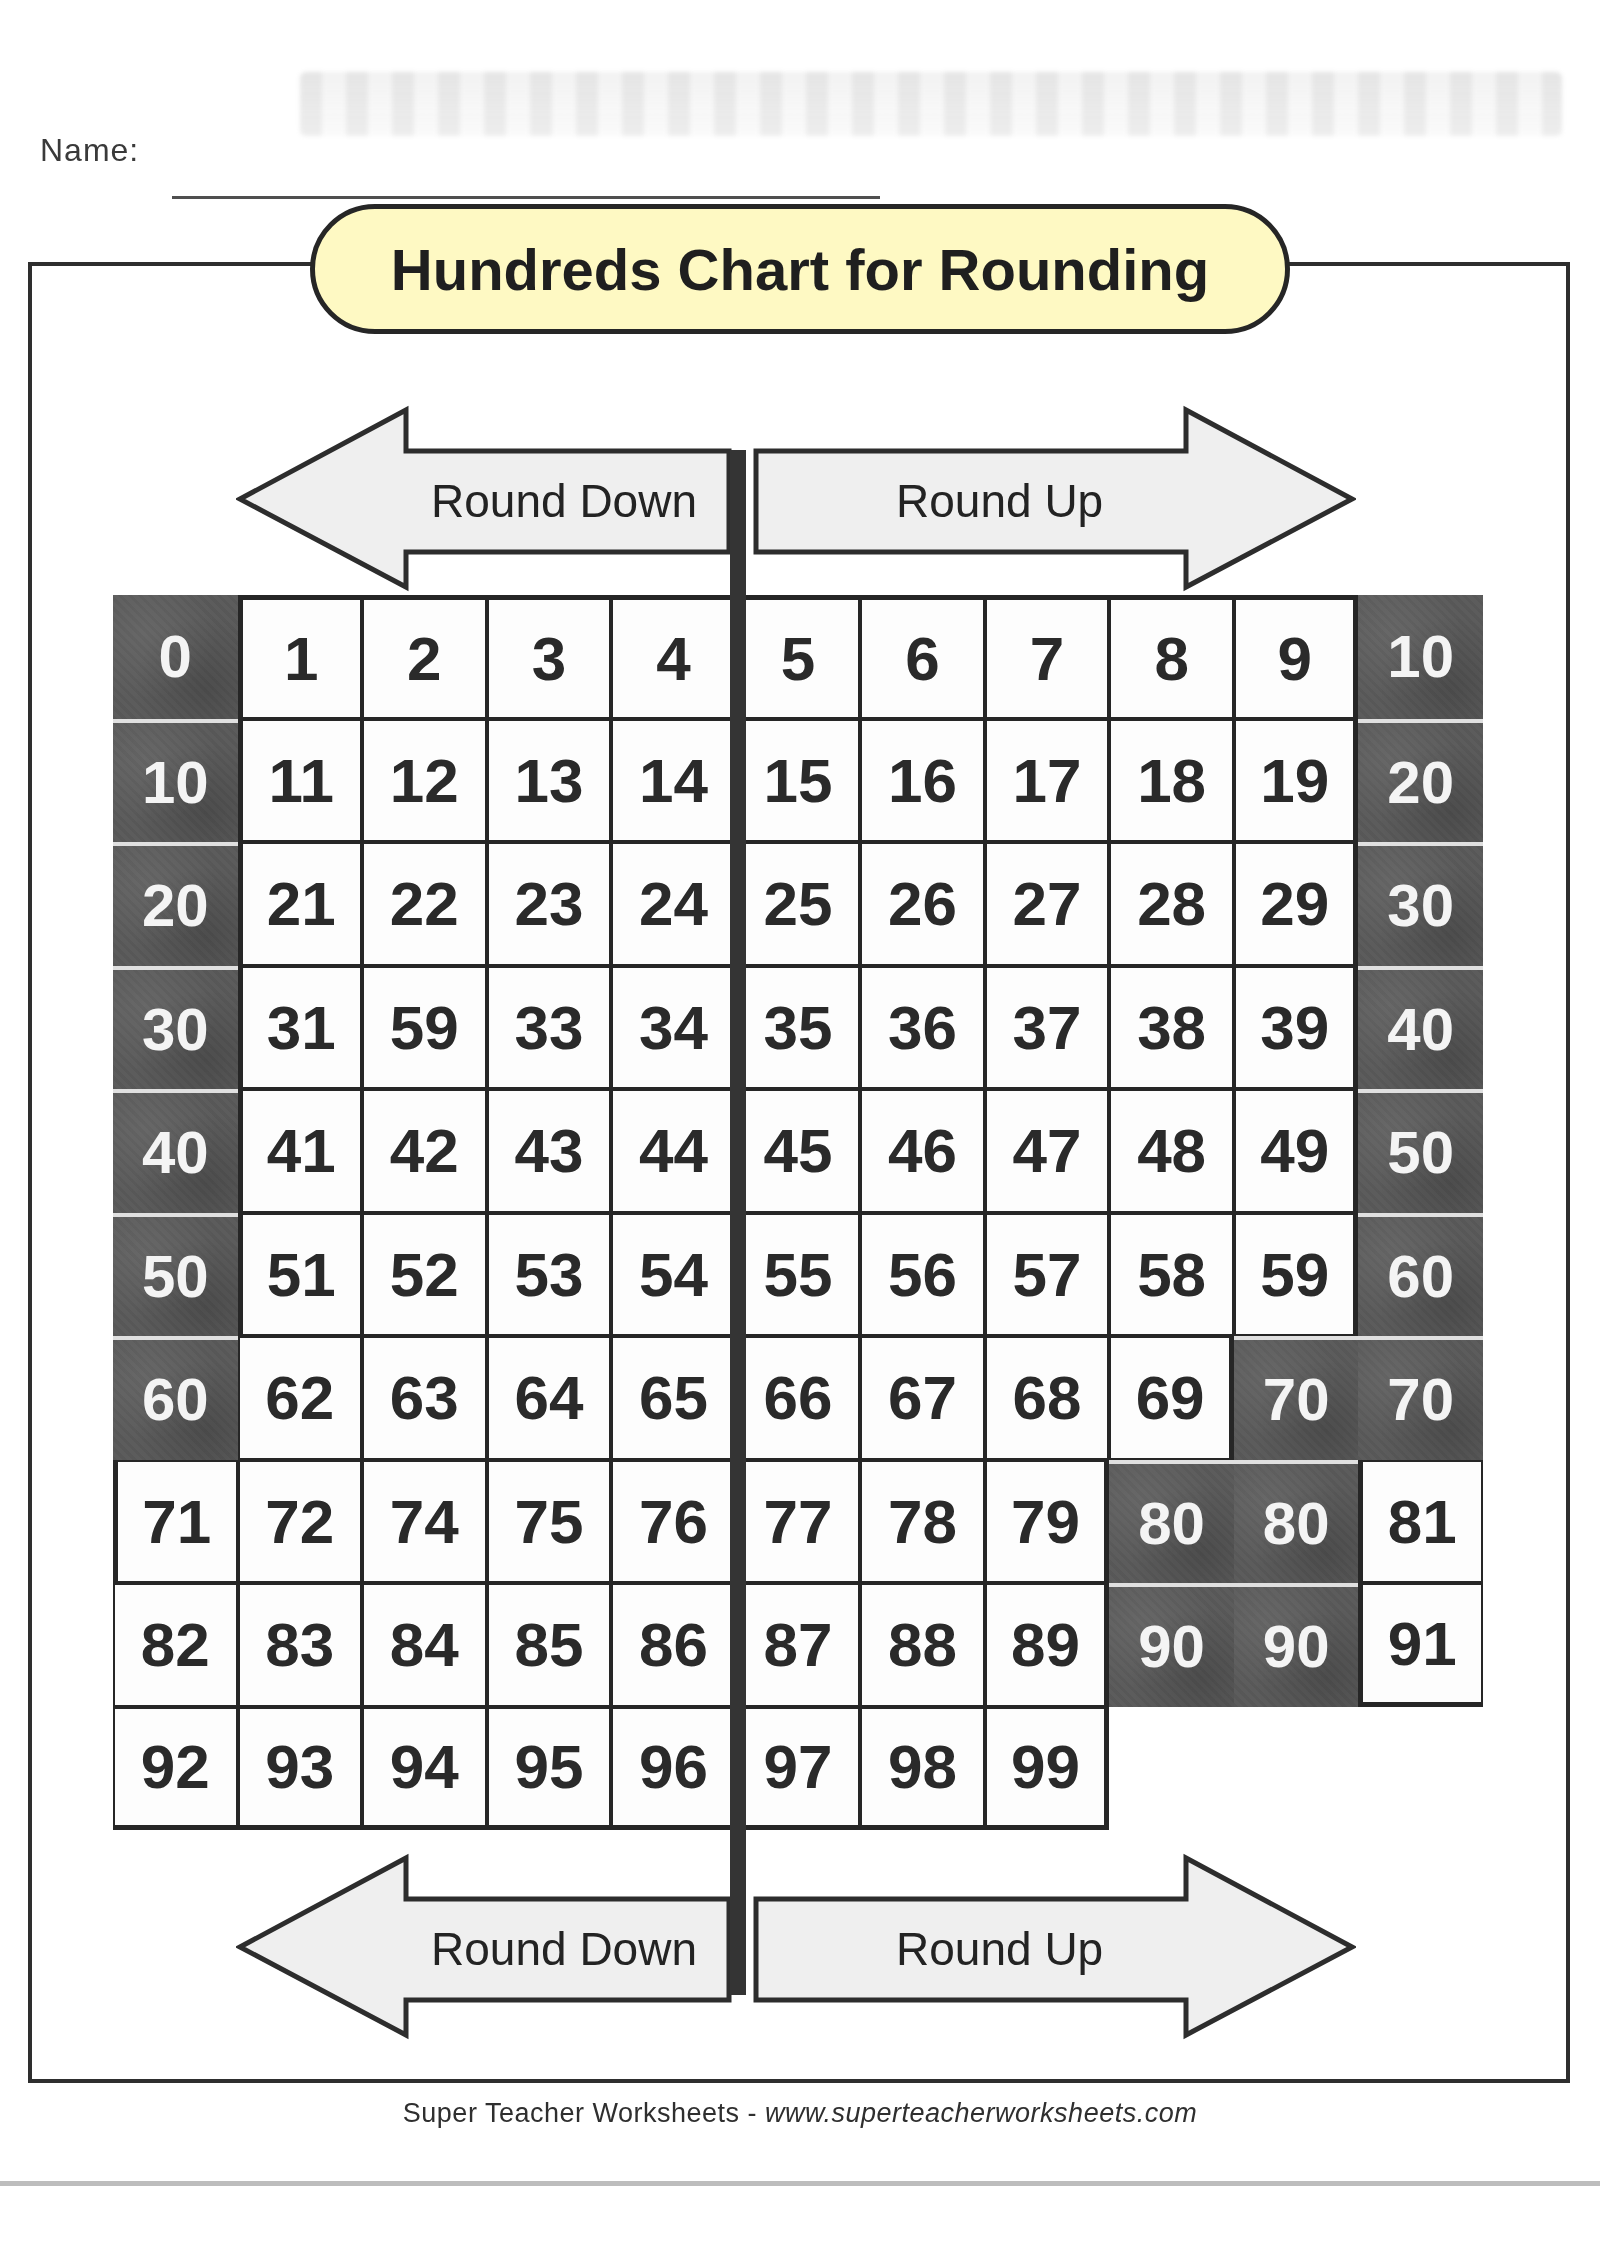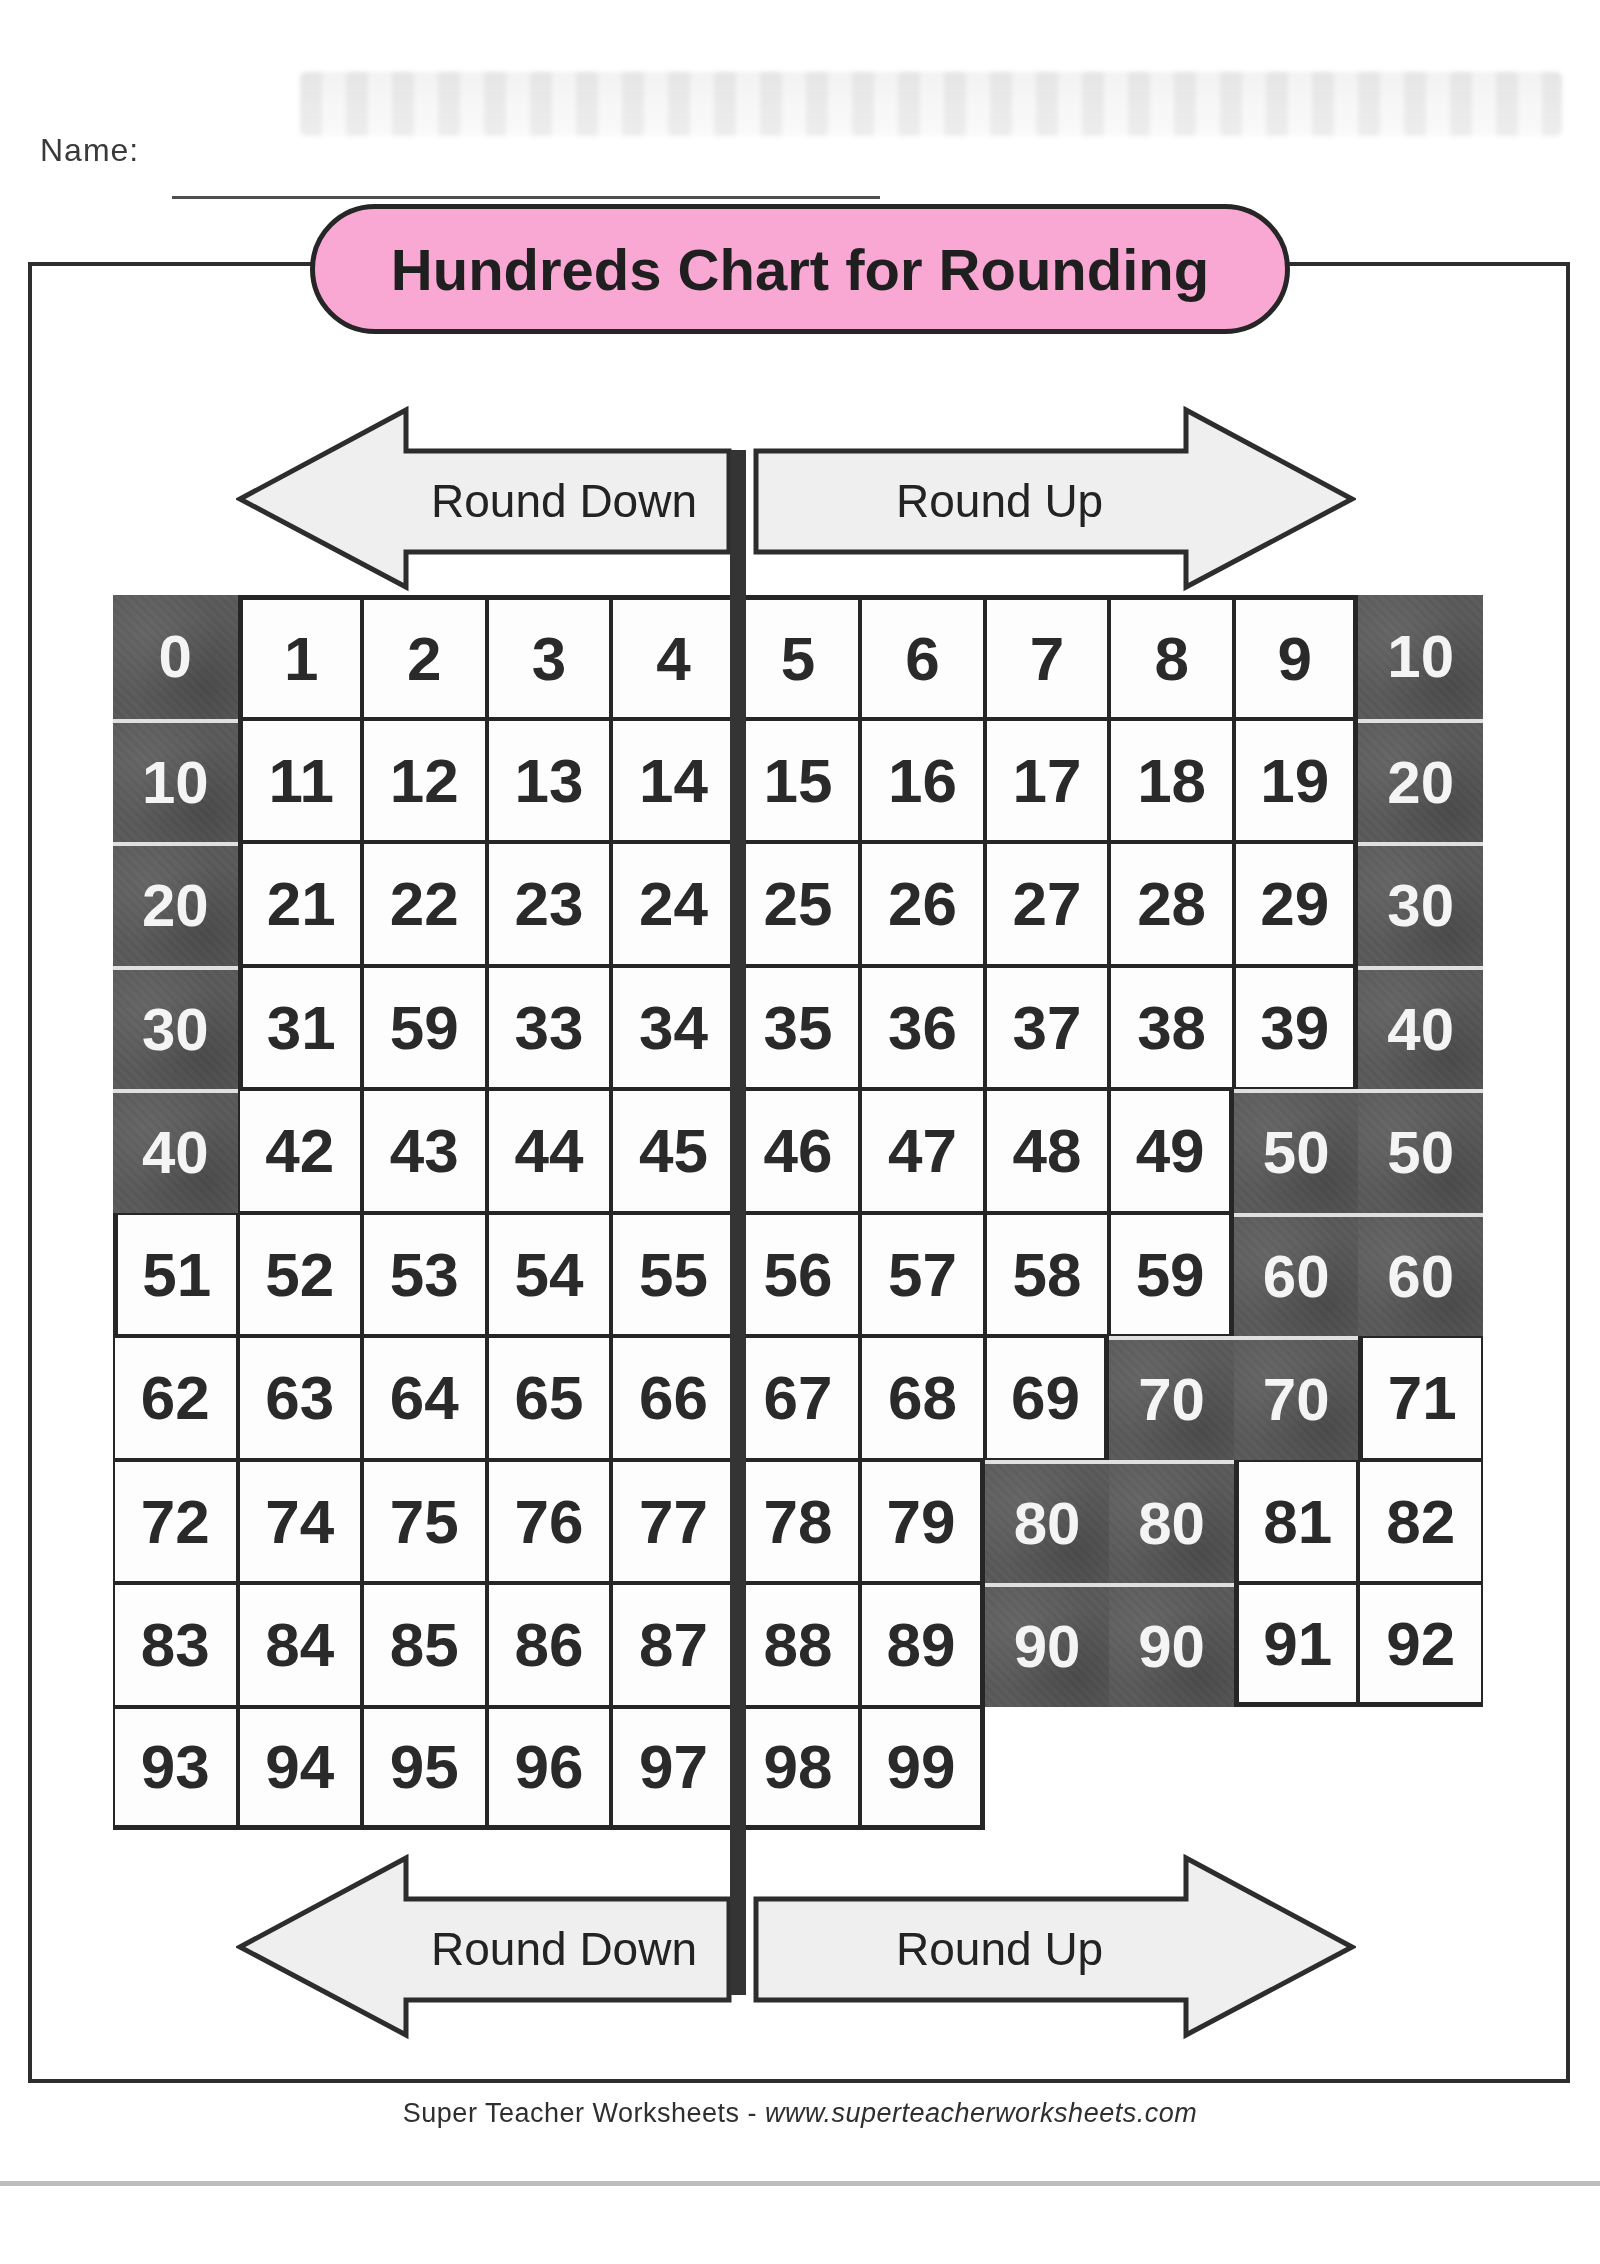--- a/index.html
+++ b/index.html
@@ -31,21 +31,21 @@
     border-bottom:3px solid #4f4f4f;
   }
   
   .frame{
     position:absolute;left:28px;top:262px;width:1542px;height:1821px;
     border:4px solid #2e2e2e;box-sizing:border-box;background:transparent;
   }
   
   .title-pill{
     position:absolute;left:310px;top:204px;width:980px;height:130px;
-    background:#f9a8d4;border:5px solid #262626;border-radius:65px;
+    background:#fef9c3;border:5px solid #262626;border-radius:65px;
     box-sizing:border-box;display:flex;align-items:center;justify-content:center;
     z-index:4;
   }
   .title-pill span{
     font-size:58px;font-weight:bold;color:#1f1f1f;letter-spacing:0px;
     white-space:nowrap;
   }
   
   .arrow{position:absolute;z-index:2;}
   .arrow svg{position:absolute;left:0;top:0;width:100%;height:100%;display:block;}
@@ -168,20 +168,21 @@
       <div class="cell white">59</div>
       <div class="cell white">33</div>
       <div class="cell white">34</div>
       <div class="cell white">35</div>
       <div class="cell white">36</div>
       <div class="cell white">37</div>
       <div class="cell white">38</div>
       <div class="cell white wr">39</div>
       <div class="cell dark sep">40</div>
       <div class="cell dark sep">40</div>
+      <div class="cell white wl">41</div>
       <div class="cell white">42</div>
       <div class="cell white">43</div>
       <div class="cell white">44</div>
       <div class="cell white">45</div>
       <div class="cell white">46</div>
       <div class="cell white">47</div>
       <div class="cell white">48</div>
       <div class="cell white wr">49</div>
       <div class="cell dark sep">50</div>
       <div class="cell dark sep">50</div>

